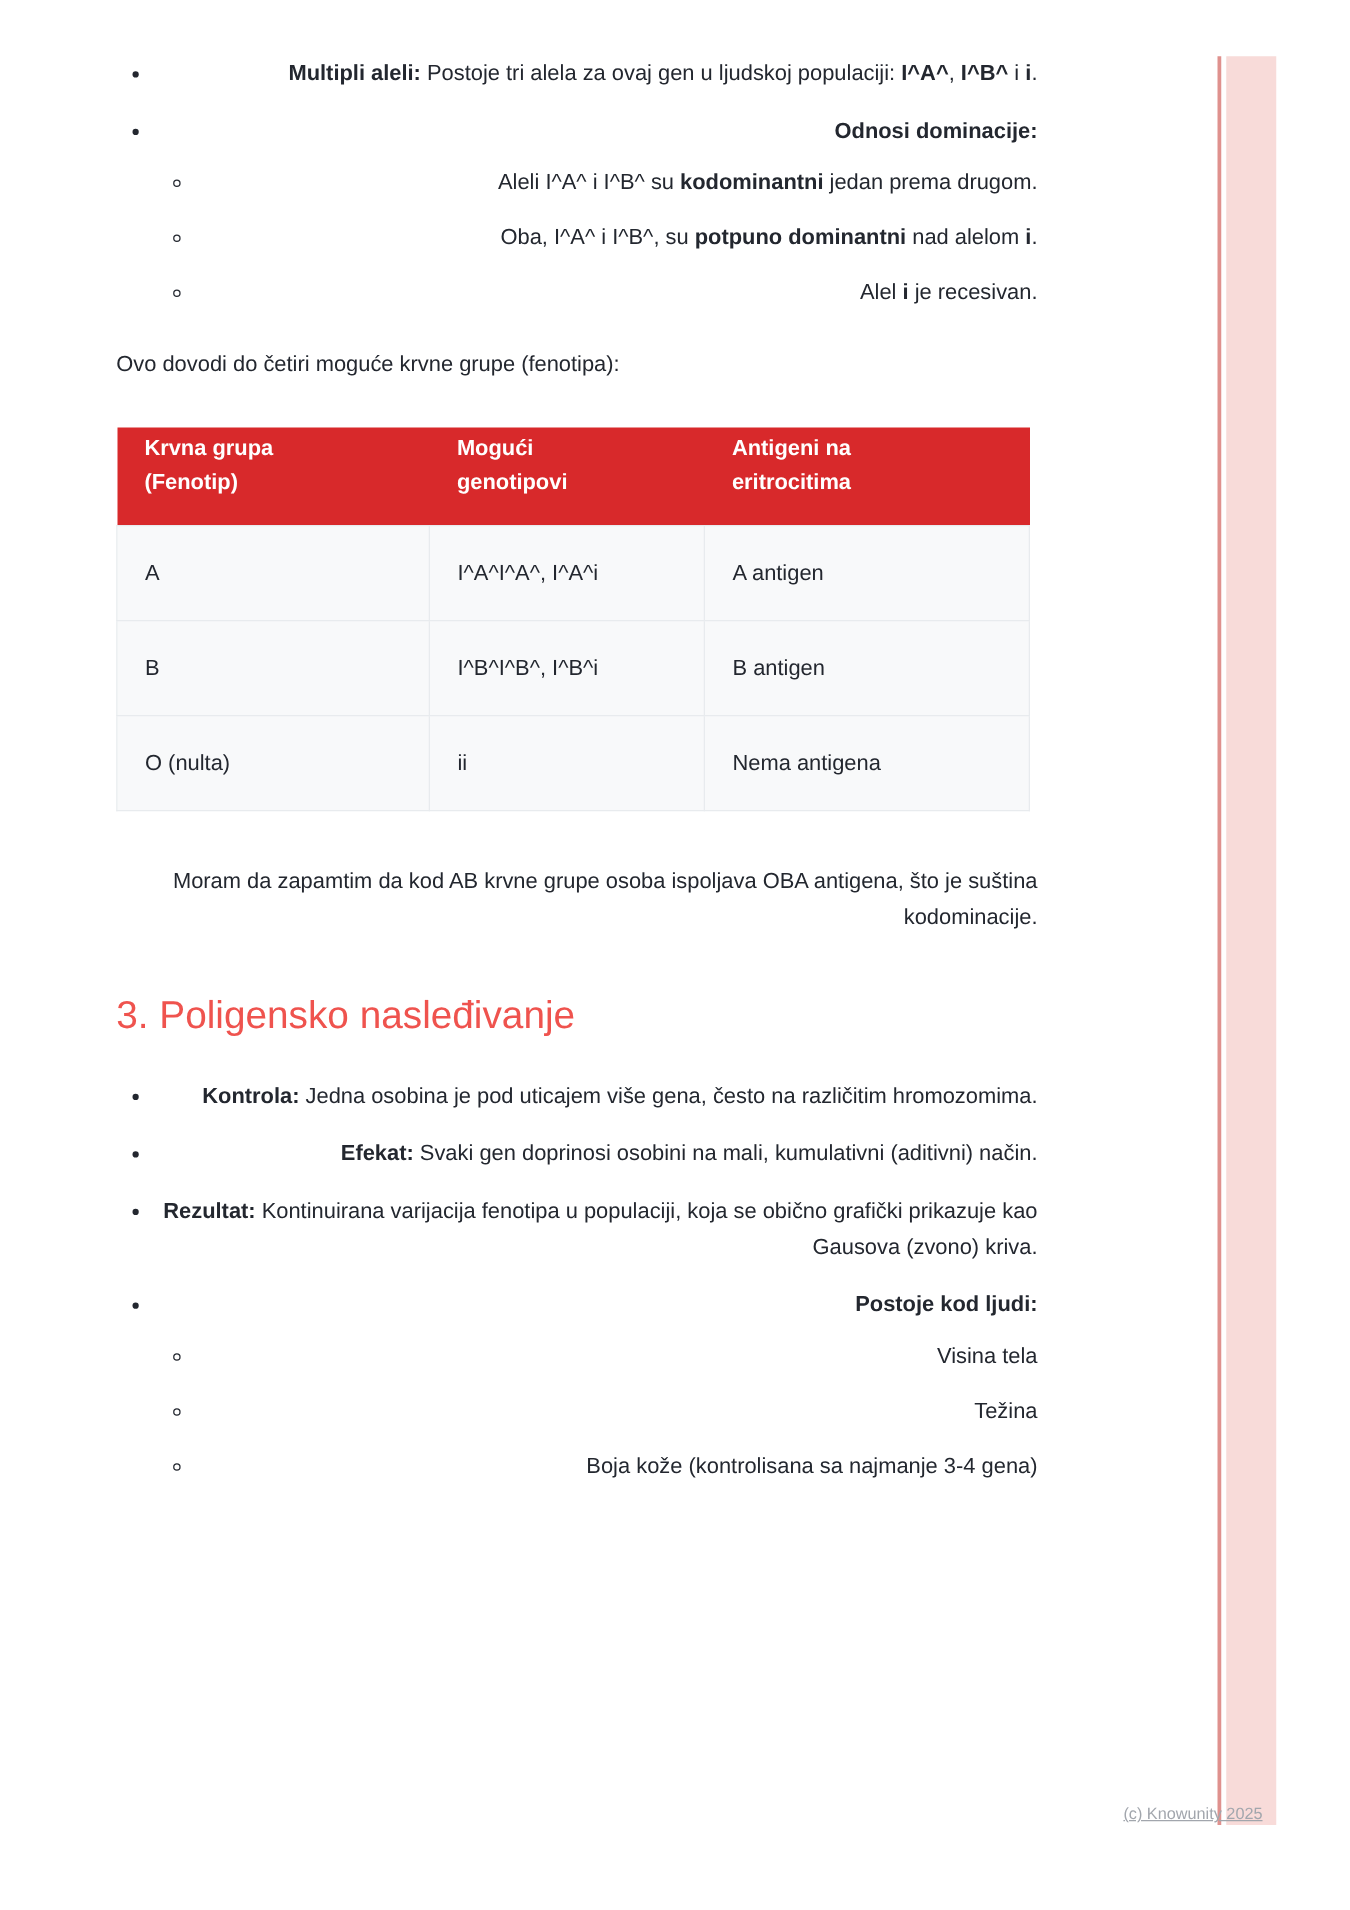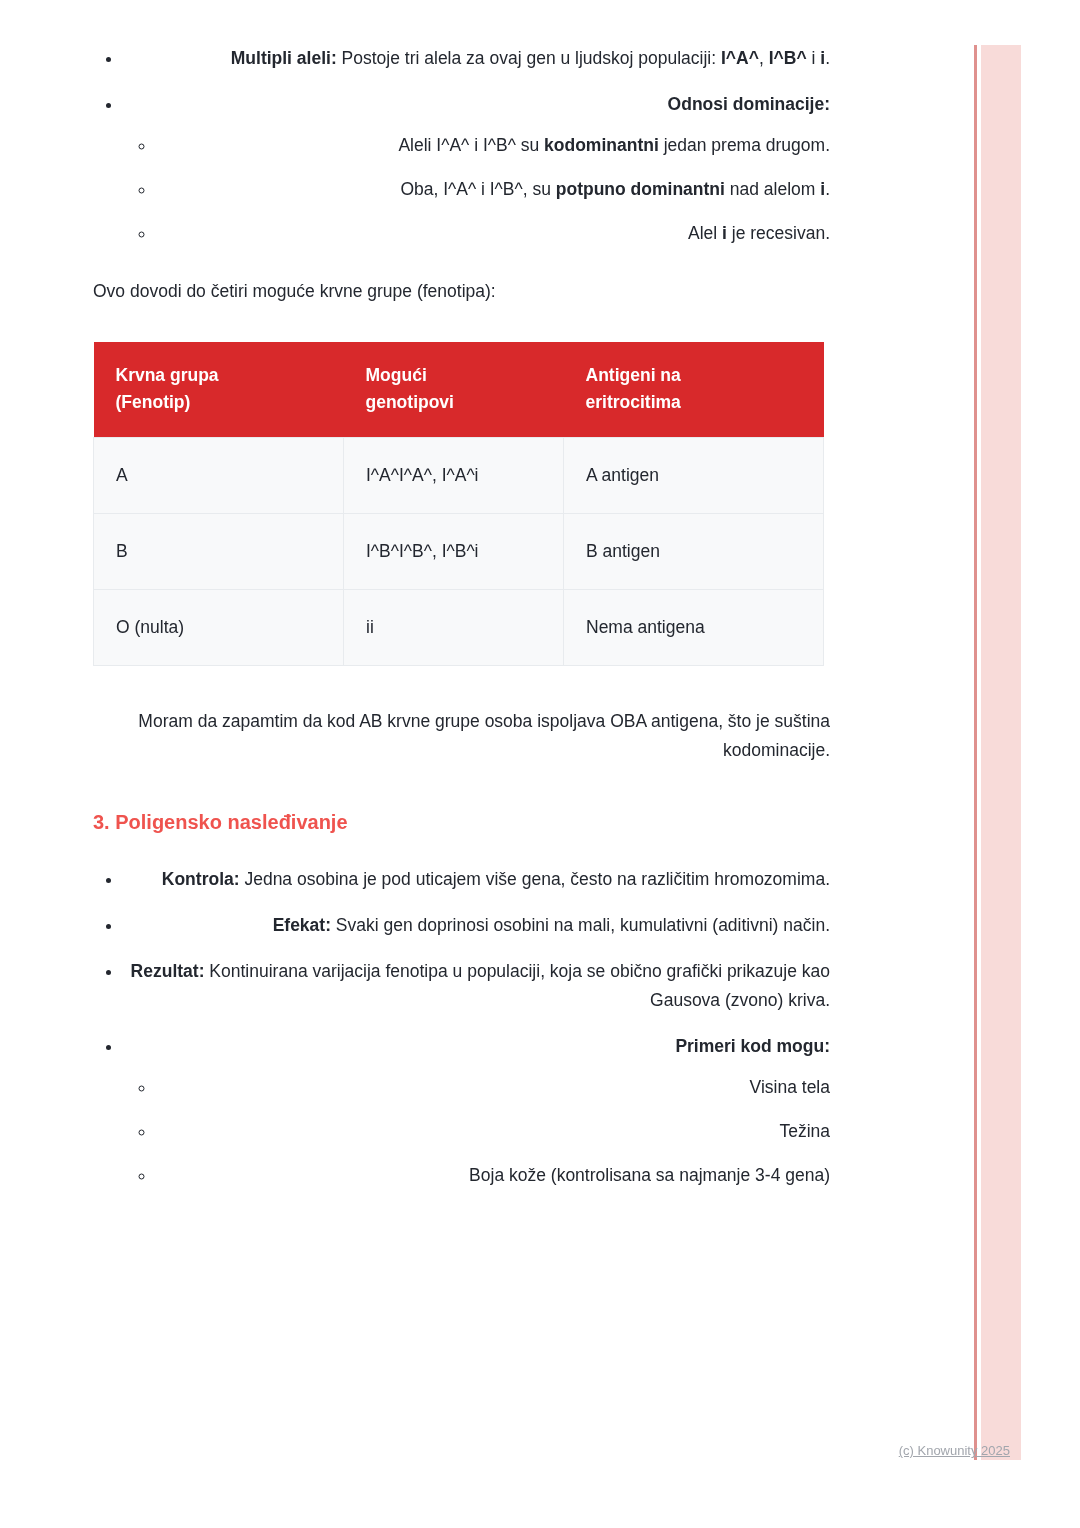--- a/index.html
+++ b/index.html
@@ -49,40 +49,40 @@
     table-layout:fixed;
   }
   table.blood col.c1{width:250px;}
   table.blood col.c2{width:220px;}
   table.blood col.c3{width:260px;}
   table.blood th{
     background:var(--table_header_bg);
     color:var(--table_header_text);
     text-align:left;
     font-weight:700;
-    padding:20px 16px 20px 22px;
+    padding:3px 16px 20px 22px;
     vertical-align:top;
     line-height:1.55;
   }
   table.blood td{
     background:var(--row_bg);
     border:1px solid var(--row_border);
     padding:23px 16px 23px 22px;
     vertical-align:middle;
   }
   table.blood tr td:first-child{border-left:1px solid var(--row_border);}
   p.note{
     margin:41px 0 0 0;
     text-align:right;
   }
   h2.section{
     margin:44px 0 0 0;
-    font-size:20px;
+    font-size:31px;
     line-height:1.3;
-    font-weight:700;
+    font-weight:400;
     color:var(--heading_red);
   }
   p.justified{
     margin:26px 0 0 0;
     text-align:justify;
   }
   ul.l1.poly{margin-top:30px;}
   .footer{
     position:absolute;
     top:1440px;right:70px;
@@ -170,21 +170,21 @@
   <p class="note">Moram da zapamtim da kod AB krvne grupe osoba ispoljava OBA antigena, što je suština kodominacije.</p>
 
   <h2 class="section">3. Poligensko nasleđivanje</h2>
 
 
   <ul class="l1 poly">
     <li><b>Kontrola:</b><span> Jedna osobina je pod uticajem više gena, često na različitim hromozomima.</span></li>
     <li><b>Efekat:</b><span> Svaki gen doprinosi osobini na mali, kumulativni (aditivni) način.</span></li>
     <li><b>Rezultat:</b><span> Kontinuirana varijacija fenotipa u populaciji, koja se obično grafički prikazuje kao Gausova (zvono) kriva.</span></li>
     <li>
-      <span><b>Primeri kod mogu:</b></span>
+      <span><b>Postoje kod ljudi:</b></span>
       <ul class="l2">
         <li><span>Visina tela</span></li>
         <li><span>Težina</span></li>
         <li><span>Boja kože (kontrolisana sa najmanje 3-4 gena)</span></li>
       </ul>
     </li>
   </ul>
 
 </div>
 

